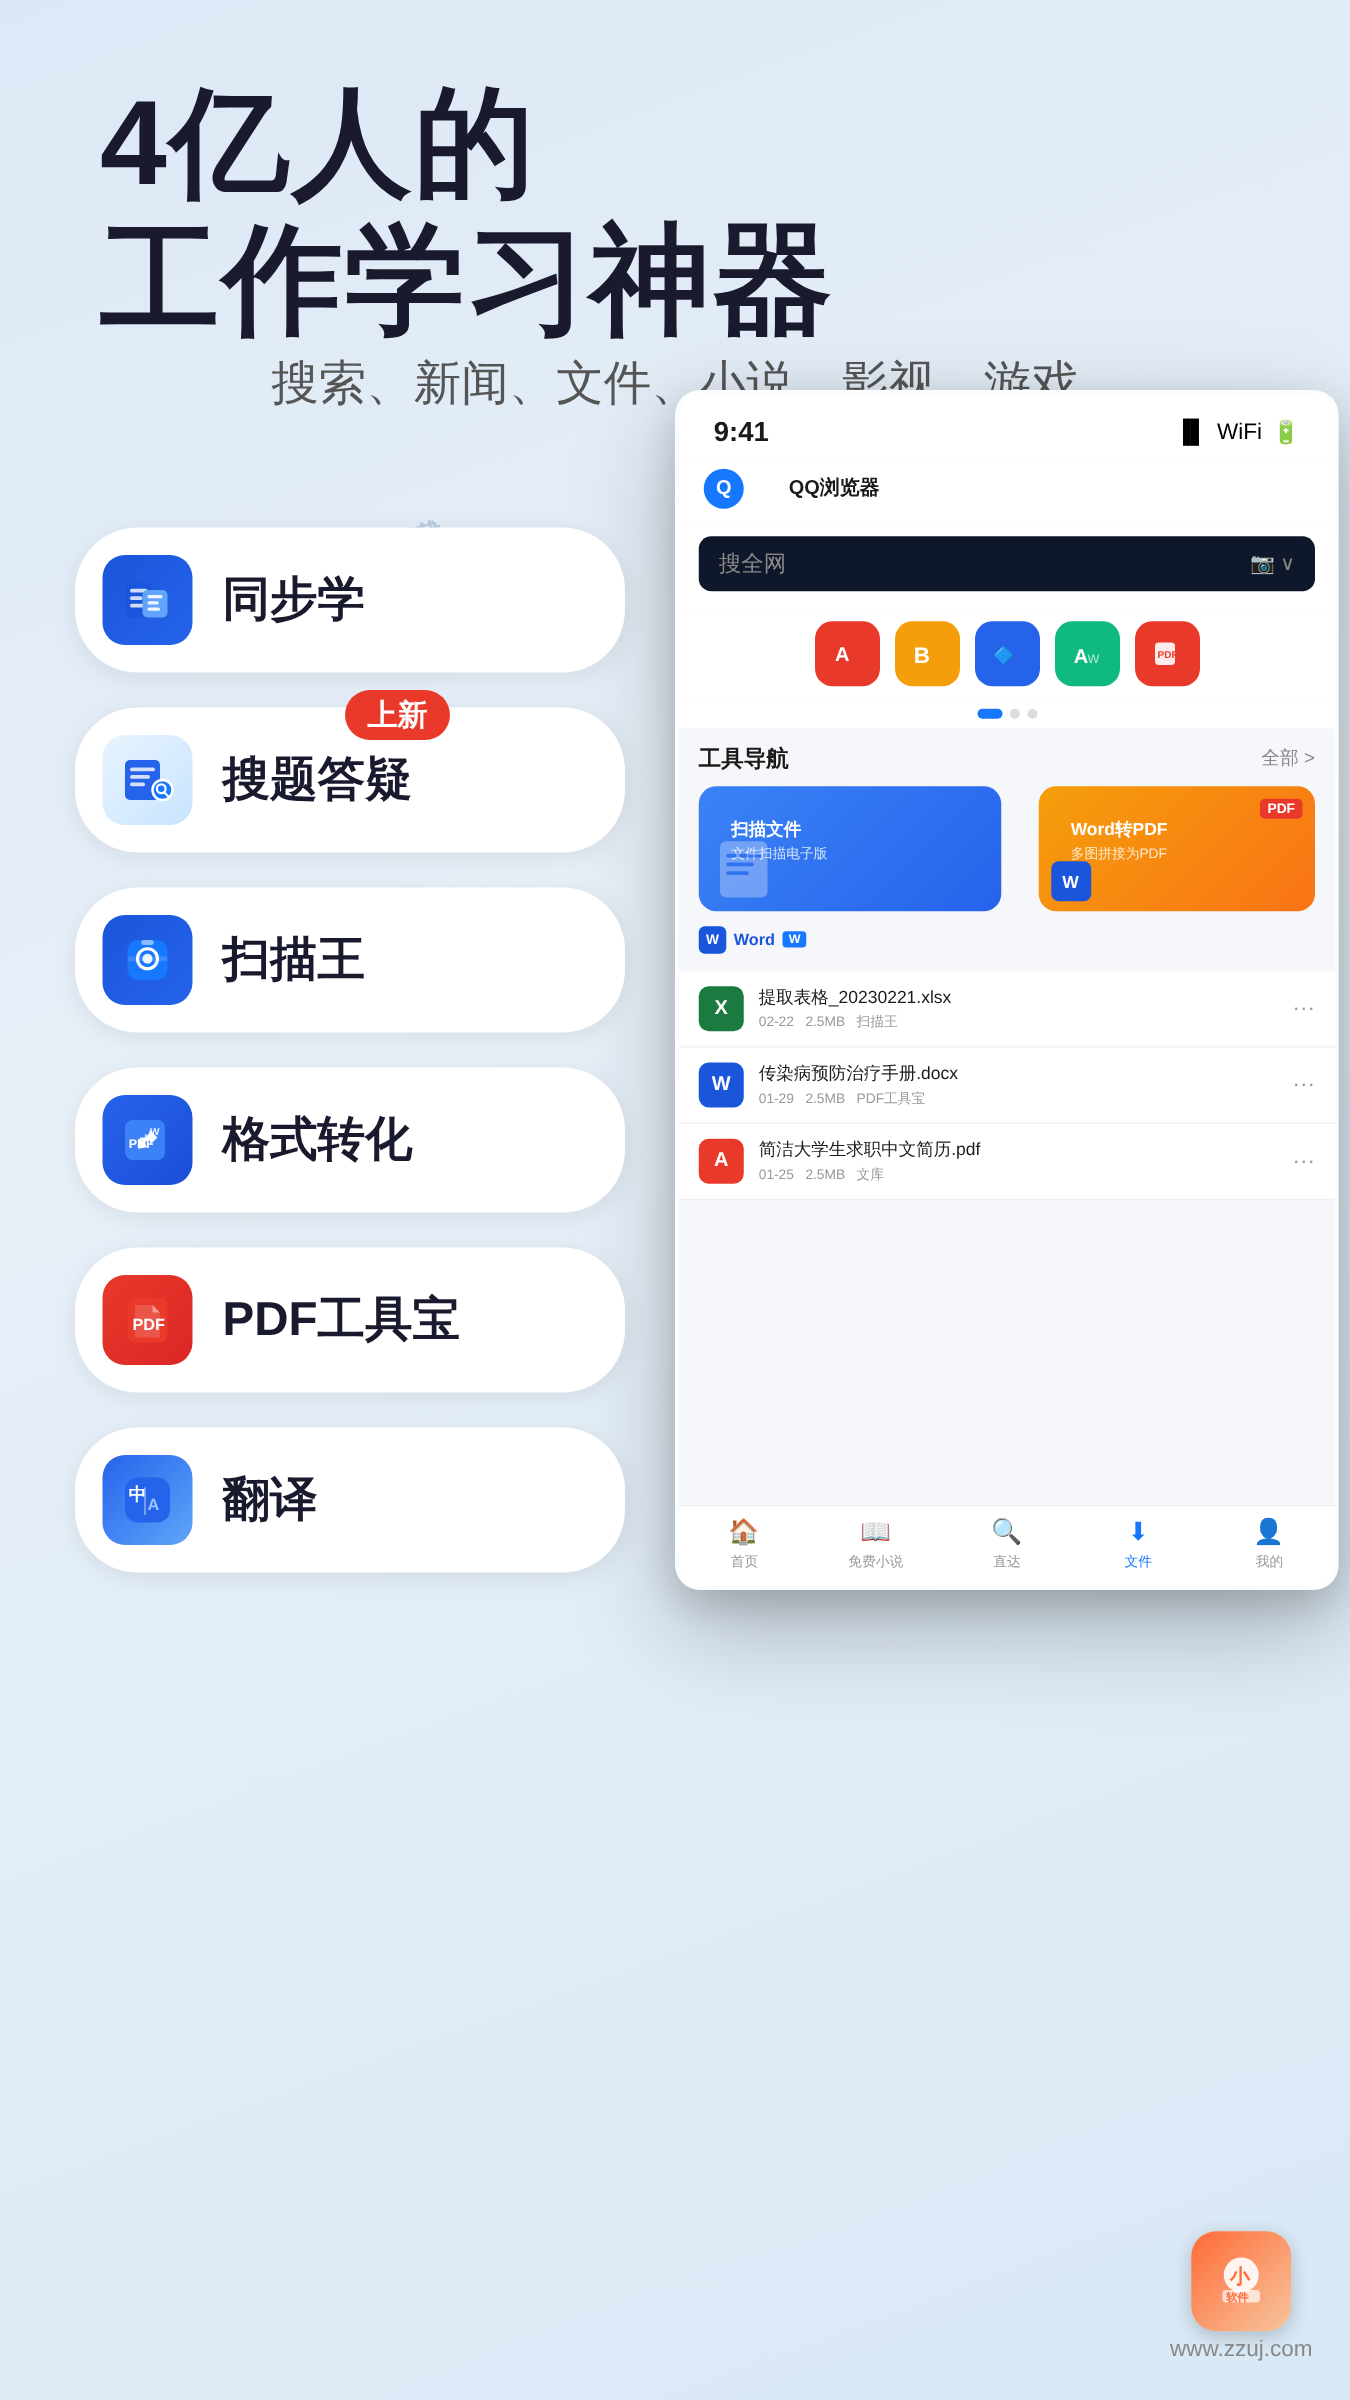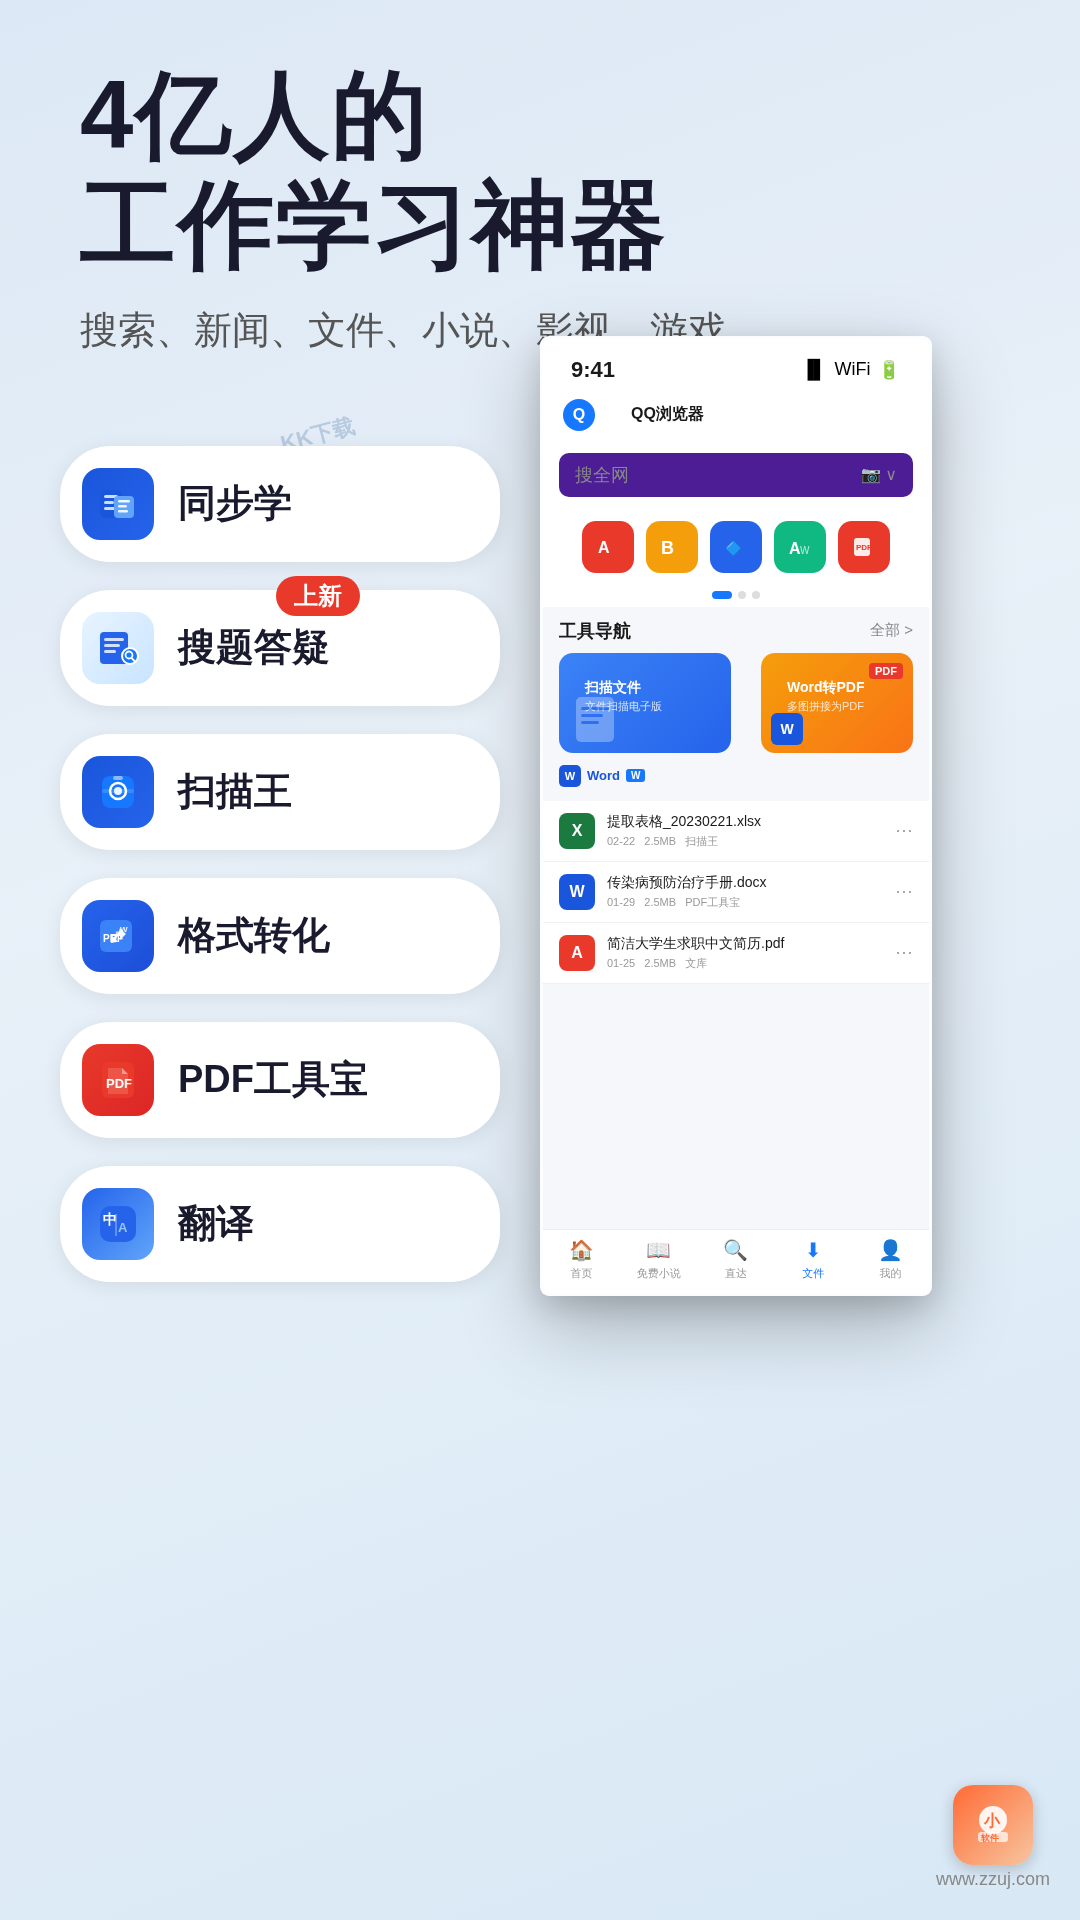--- a/index.html
+++ b/index.html
@@ -20,22 +20,22 @@
     .hero-title {
       font-size: 96px;
       font-weight: 900;
       color: #1a1a2e;
       line-height: 1.15;
       letter-spacing: 2px;
     }
     .hero-subtitle {
       font-size: 38px;
       color: #555;
-      margin-top: 24px;
       font-weight: 400;
+      text-align: center;
     }
 
     
     .main-content {
       display: flex;
       flex-direction: row;
       position: relative;
       padding: 40px 0 0 0;
     }
 
@@ -96,24 +96,24 @@
 
     
     .phone-container {
       position: absolute;
       right: -20px;
       top: -60px;
       width: 560px;
       height: 1050px;
     }
     .phone-body {
-      width: 392px;
+      width: 531px;
       height: 960px;
       background: #f0f4f8;
-      border-radius: 9px;
+      border-radius: 20px;
       box-shadow: 0 30px 80px rgba(0,0,0,0.25), 0 10px 30px rgba(0,0,0,0.15);
       overflow: hidden;
       position: relative;
       border: 3px solid rgba(255,255,255,0.8);
     }
     .phone-screen {
       width: 100%;
       height: 100%;
       background: #f5f7fa;
       overflow: hidden;
@@ -159,21 +159,21 @@
       font-size: 16px;
       font-weight: 600;
       color: #1a1a1a;
       margin-left: 26px;
     }
     .search-bar-phone {
       background: white;
       padding: 10px 16px 14px;
     }
     .search-input-phone {
-      background: #4c1d95;
+      background: #0f172a;
       border-radius: 10px;
       padding: 10px 16px;
       font-size: 18px;
       color: #888;
       display: flex;
       align-items: center;
       justify-content: space-between;
     }
     .search-camera {
       font-size: 16px;

